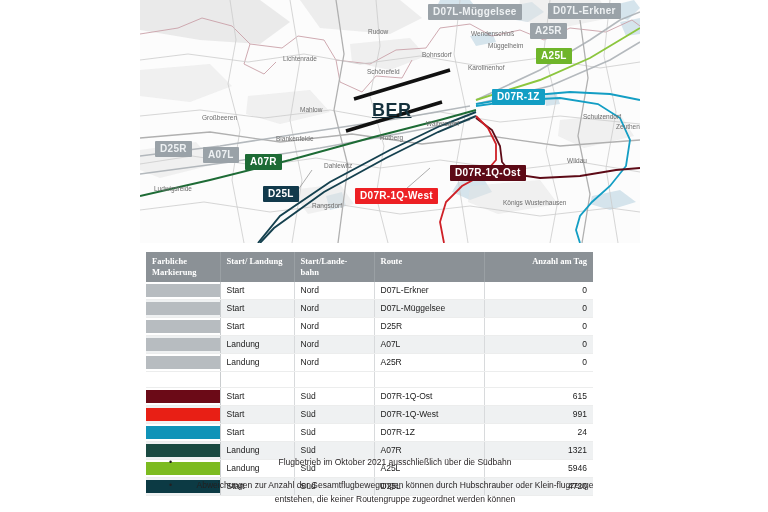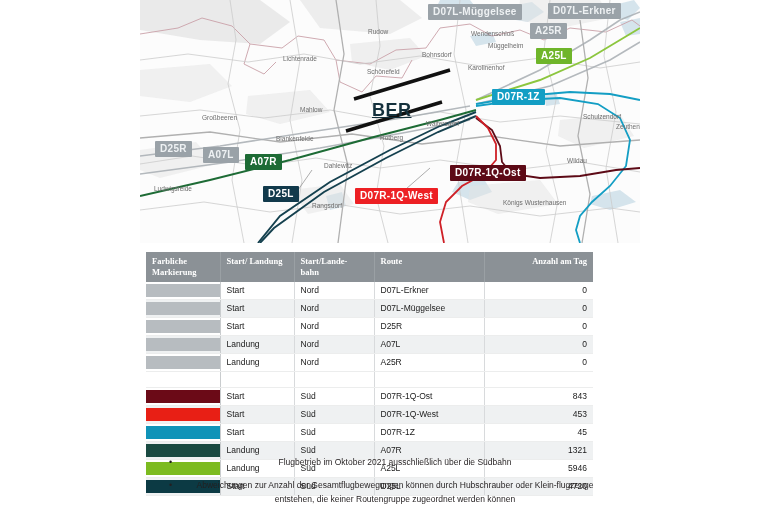--- a/index.html
+++ b/index.html
@@ -338,39 +338,39 @@
           <td></td>
           <td></td>
         </tr>
         <tr>
           <td class="swatch-cell">
             <span class="swatch" style="background: rgb(107, 10, 23);"></span>
           </td>
           <td>Start</td>
           <td>Süd</td>
           <td>D07R-1Q-Ost</td>
-          <td>843</td>
+          <td>615</td>
         </tr>
         <tr>
           <td class="swatch-cell">
             <span class="swatch" style="background: rgb(232, 31, 21);"></span>
           </td>
           <td>Start</td>
           <td>Süd</td>
           <td>D07R-1Q-West</td>
-          <td>453</td>
+          <td>991</td>
         </tr>
         <tr>
           <td class="swatch-cell">
             <span class="swatch" style="background: rgb(15, 147, 184);"></span>
           </td>
           <td>Start</td>
           <td>Süd</td>
           <td>D07R-1Z</td>
-          <td>45</td>
+          <td>24</td>
         </tr>
         <tr>
           <td class="swatch-cell">
             <span class="swatch" style="background: rgb(26, 74, 66);"></span>
           </td>
           <td>Landung</td>
           <td>Süd</td>
           <td>A07R</td>
           <td>1321</td>
         </tr>

